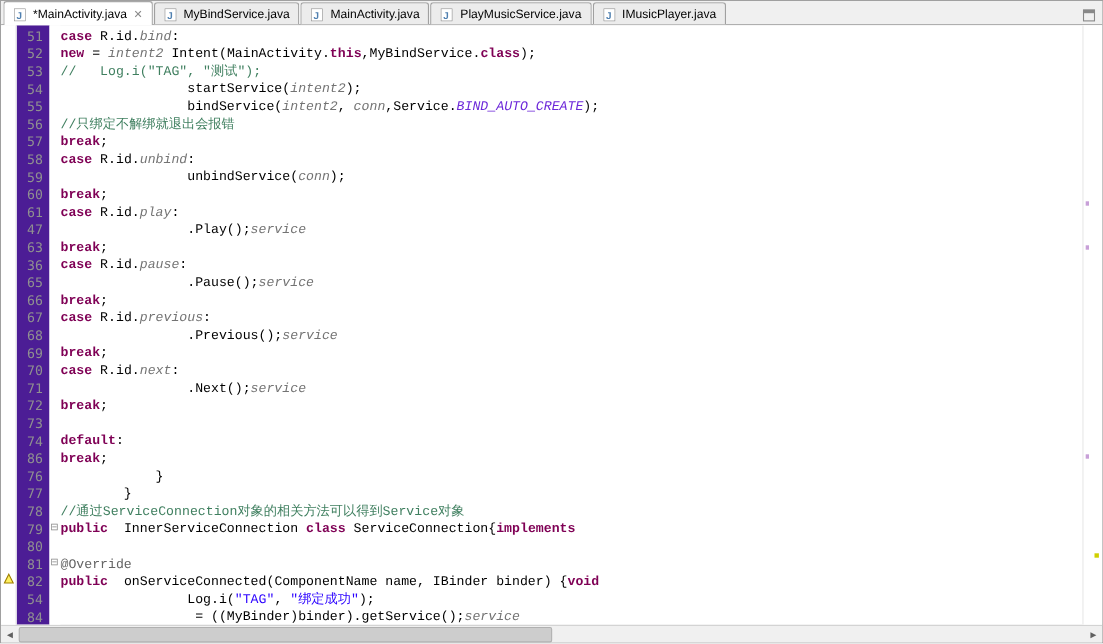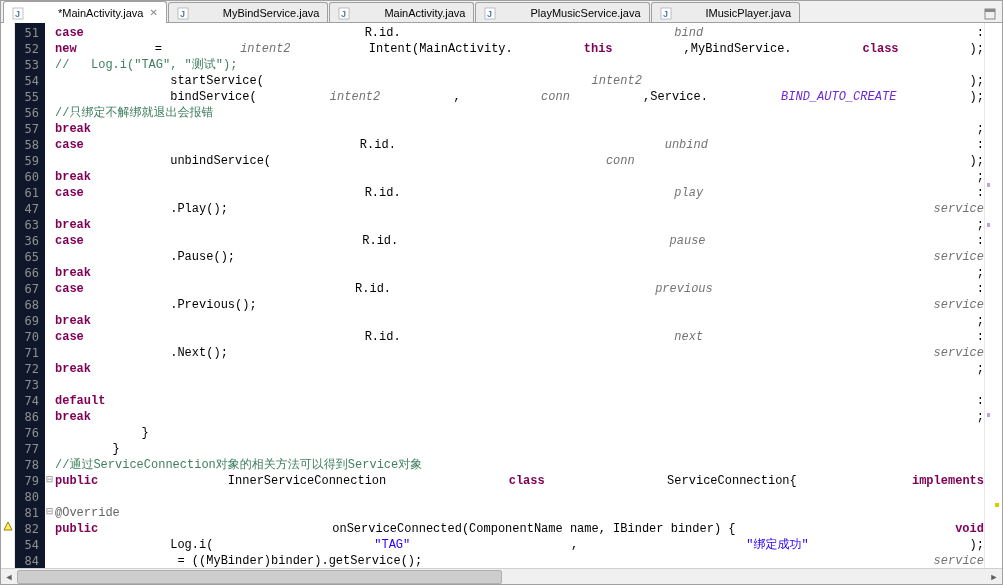--- a/index.html
+++ b/index.html
@@ -2,29 +2,29 @@
 <html><head>
   <meta charset="utf-8">
   <style>
     * { margin: 0; padding: 0; box-sizing: border-box; }
     body { font-family: "Segoe UI", Tahoma, sans-serif; font-size: 11px; background: #fff; overflow: hidden; }
     .editor-container { width: 1003px; height: 585px; display: flex; flex-direction: column; border: 1px solid #a0a0a0; }
     .tab-bar { display: flex; background: #f0f0f0; border-bottom: 1px solid #a0a0a0; height: 22px; align-items: flex-end; padding-left: 2px; }
     .tab { display: flex; align-items: center; padding: 3px 8px; background: #ececec; border: 1px solid #a0a0a0; border-bottom: none; margin-right: 1px; border-radius: 3px 3px 0 0; height: 20px; cursor: pointer; gap: 4px; }
     .tab.active { background: #fff; height: 22px; margin-bottom: -1px; }
     .tab-icon { width: 14px; height: 14px; display: inline-flex; align-items: center; justify-content: center; }
-    .tab-label { font-size: 11px; color: #000; margin-left: 28px; }
+    .tab-label { font-size: 11px; color: #000; }
     .close-x { font-size: 10px; color: #888; margin-left: 2px; }
     .editor-area { flex: 1; display: flex; overflow: hidden; background: #fff; }
     .left-ruler { width: 14px; background: #fff; border-right: 1px solid #e8e8e8; position: relative; }
     .collapse-markers { width: 10px; background: #fff; position: relative; }
     .collapse-marker { position: absolute; left: 0; width: 9px; height: 9px; font-size: 9px; line-height: 9px; text-align: center; color: #888; }
-    .gutter { width: 30px; background: #0f172a; text-align: right; padding-right: 6px; color: #909090; font-family: Consolas, monospace; font-size: 12px; line-height: 16px; padding-top: 2px; }
+    .gutter { width: 30px; background: #4c1d95; text-align: right; padding-right: 6px; color: #909090; font-family: Consolas, monospace; font-size: 12px; line-height: 16px; padding-top: 2px; }
     .code-area { flex: 1; font-family: Consolas, "Courier New", monospace; font-size: 12px; line-height: 16px; white-space: pre; overflow: hidden; padding-top: 2px; position: relative; }
-    .line { height: 16px; display: flex; justify-content: space-between; }
+    .line { height: 16px; display: flex; }
     .line-num { height: 16px; }
     .kw { color: #7f0055; font-weight: bold; }
     .field { color: #737373; font-style: italic; }
     .static-field { color: #6d28d9; font-style: italic; }
     .str { color: #2a00ff; }
     .comment { color: #3f7f5f; }
     .ann { color: #646464; }
     .highlight-line { background: #f0f0f0; box-shadow: inset 0 0 0 1px #c8c8c8; position: absolute; left: 0; right: 0; height: 16px; z-index: -1; }
     .right-ruler { width: 18px; background: #fff; border-left: 1px solid #e8e8e8; position: relative; }
     .overview-mark { position: absolute; right: 3px; width: 4px; height: 4px; background: #d0d000; }

